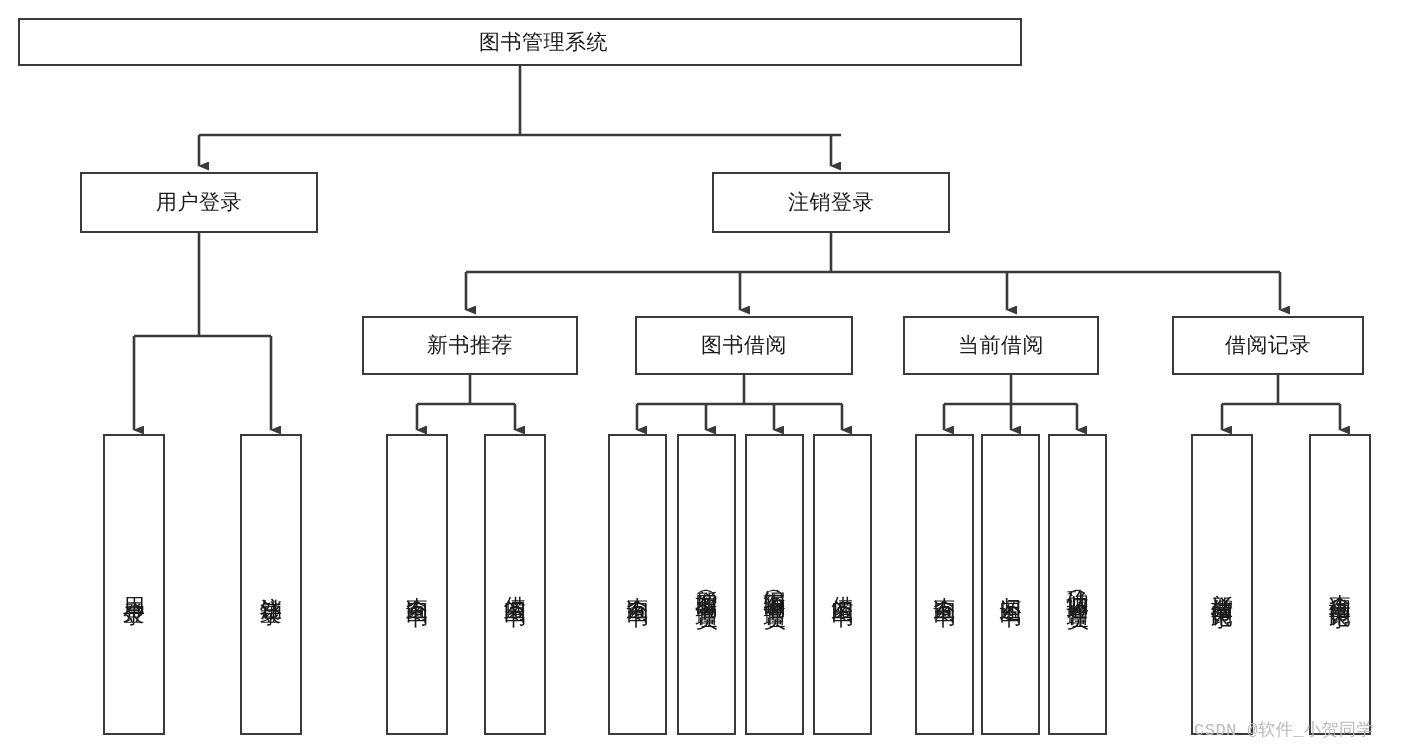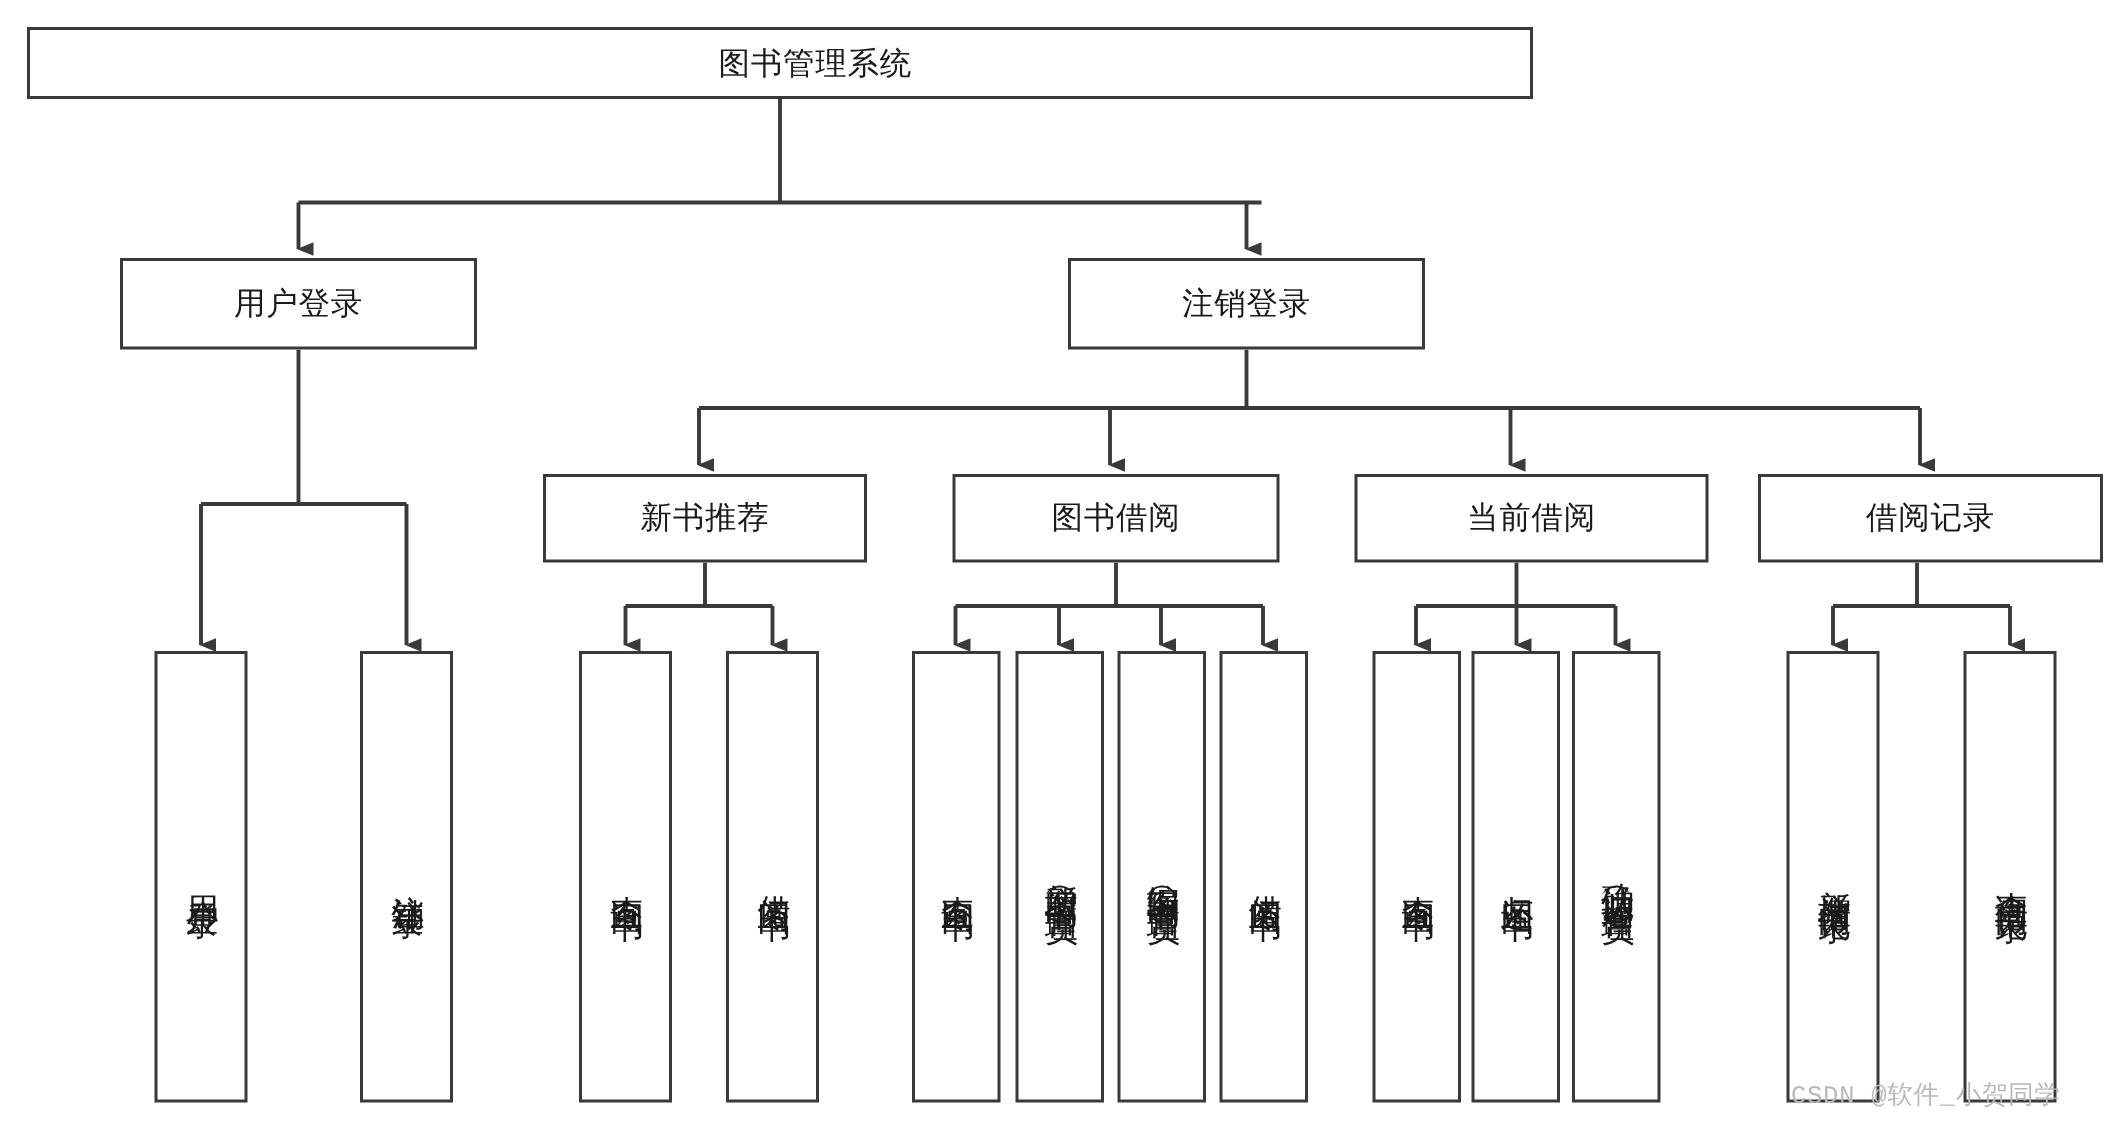--- a/index.html
+++ b/index.html
@@ -141,25 +141,25 @@
   </div>
 
   <div class="node horiz" style="left:635px; top:316px; width:218px; height:59px;">
     <span class="node-label">图书借阅</span>
   </div>
 
   <div class="node horiz" style="left:362px; top:316px; width:216px; height:59px;">
     <span class="node-label">新书推荐</span>
   </div>
 
-  <div class="node horiz" style="left:903px; top:316px; width:236px; height:59px;">
+  <div class="node horiz" style="left:903px; top:316px; width:196px; height:59px;">
     <span class="node-label">当前借阅</span>
   </div>
 
-  <div class="node horiz" style="left:1172px; top:316px; width:230px; height:59px;">
+  <div class="node horiz" style="left:1172px; top:316px; width:192px; height:59px;">
     <span class="node-label">借阅记录</span>
   </div>
 
   <div class="node vert" style="left:103px; top:434px; width:62px; height:301px;">
     <span class="node-label">用户登录</span>
   </div>
 
   <div class="node vert" style="left:240px; top:434px; width:62px; height:301px;">
     <span class="node-label">注销登录</span>
   </div>

